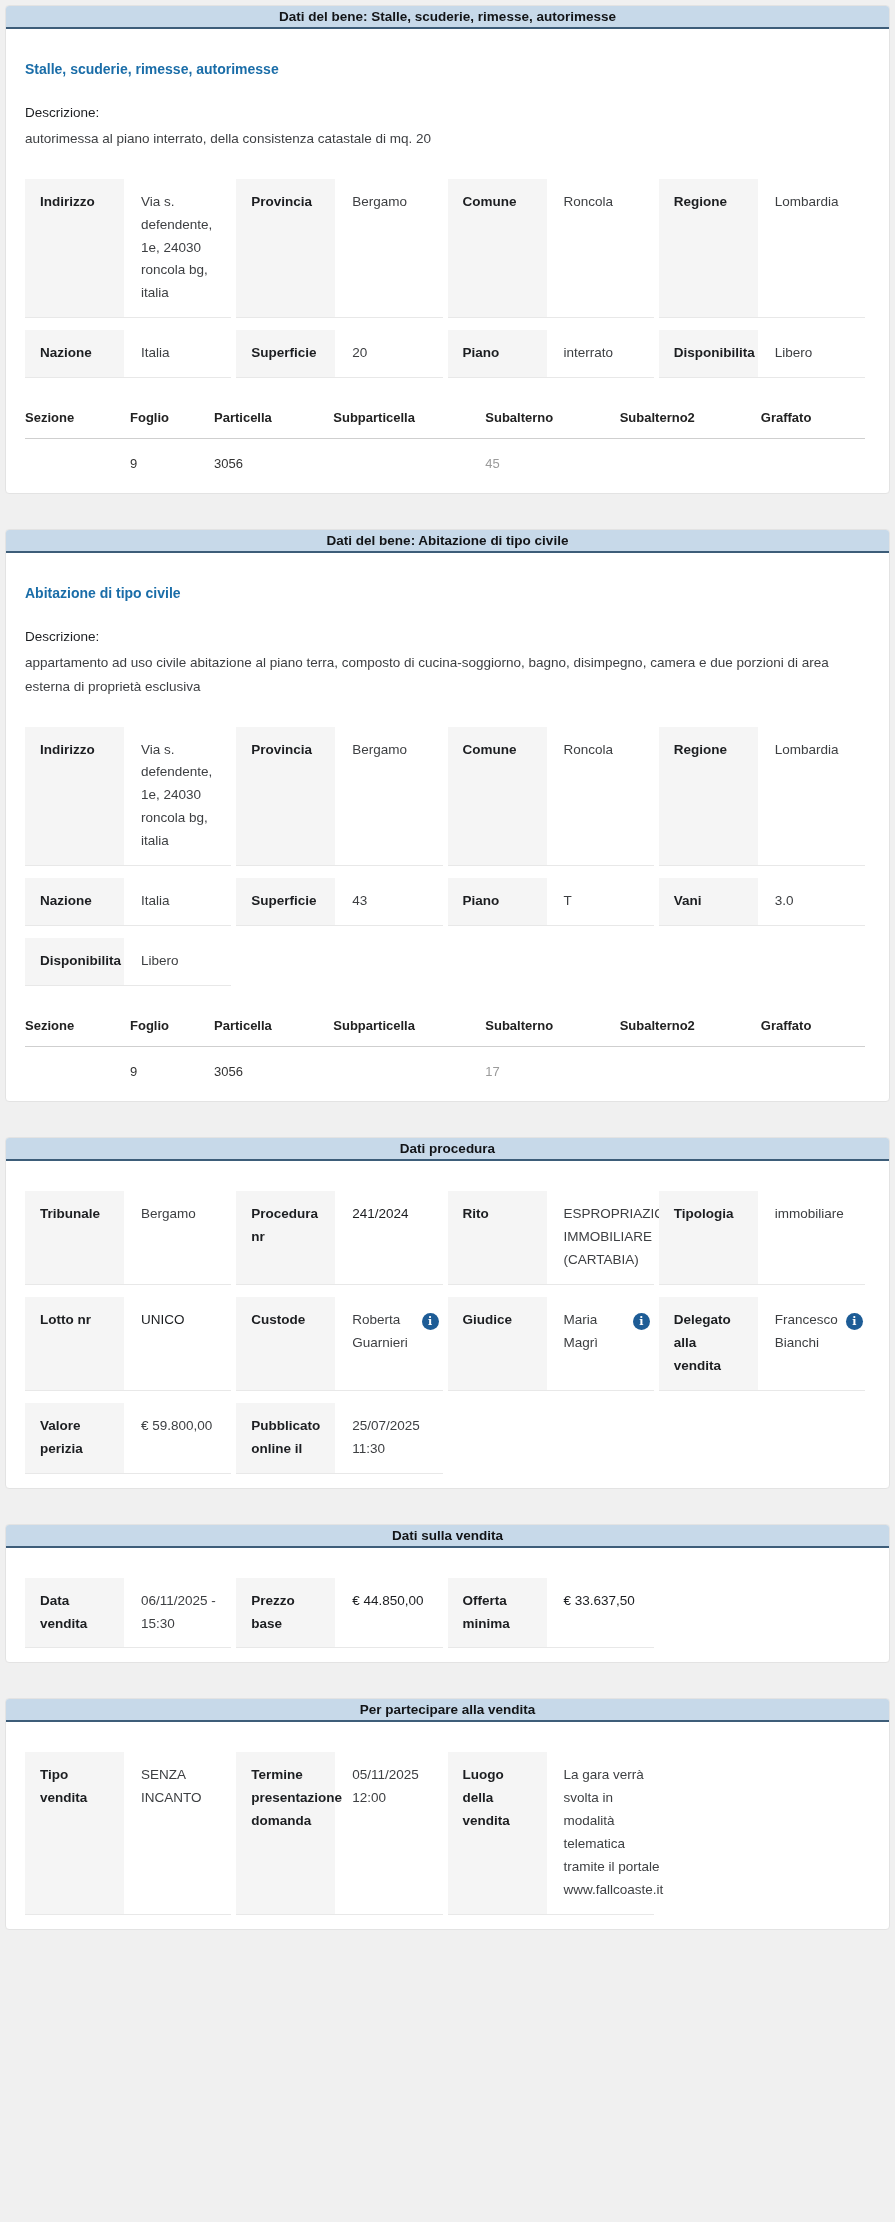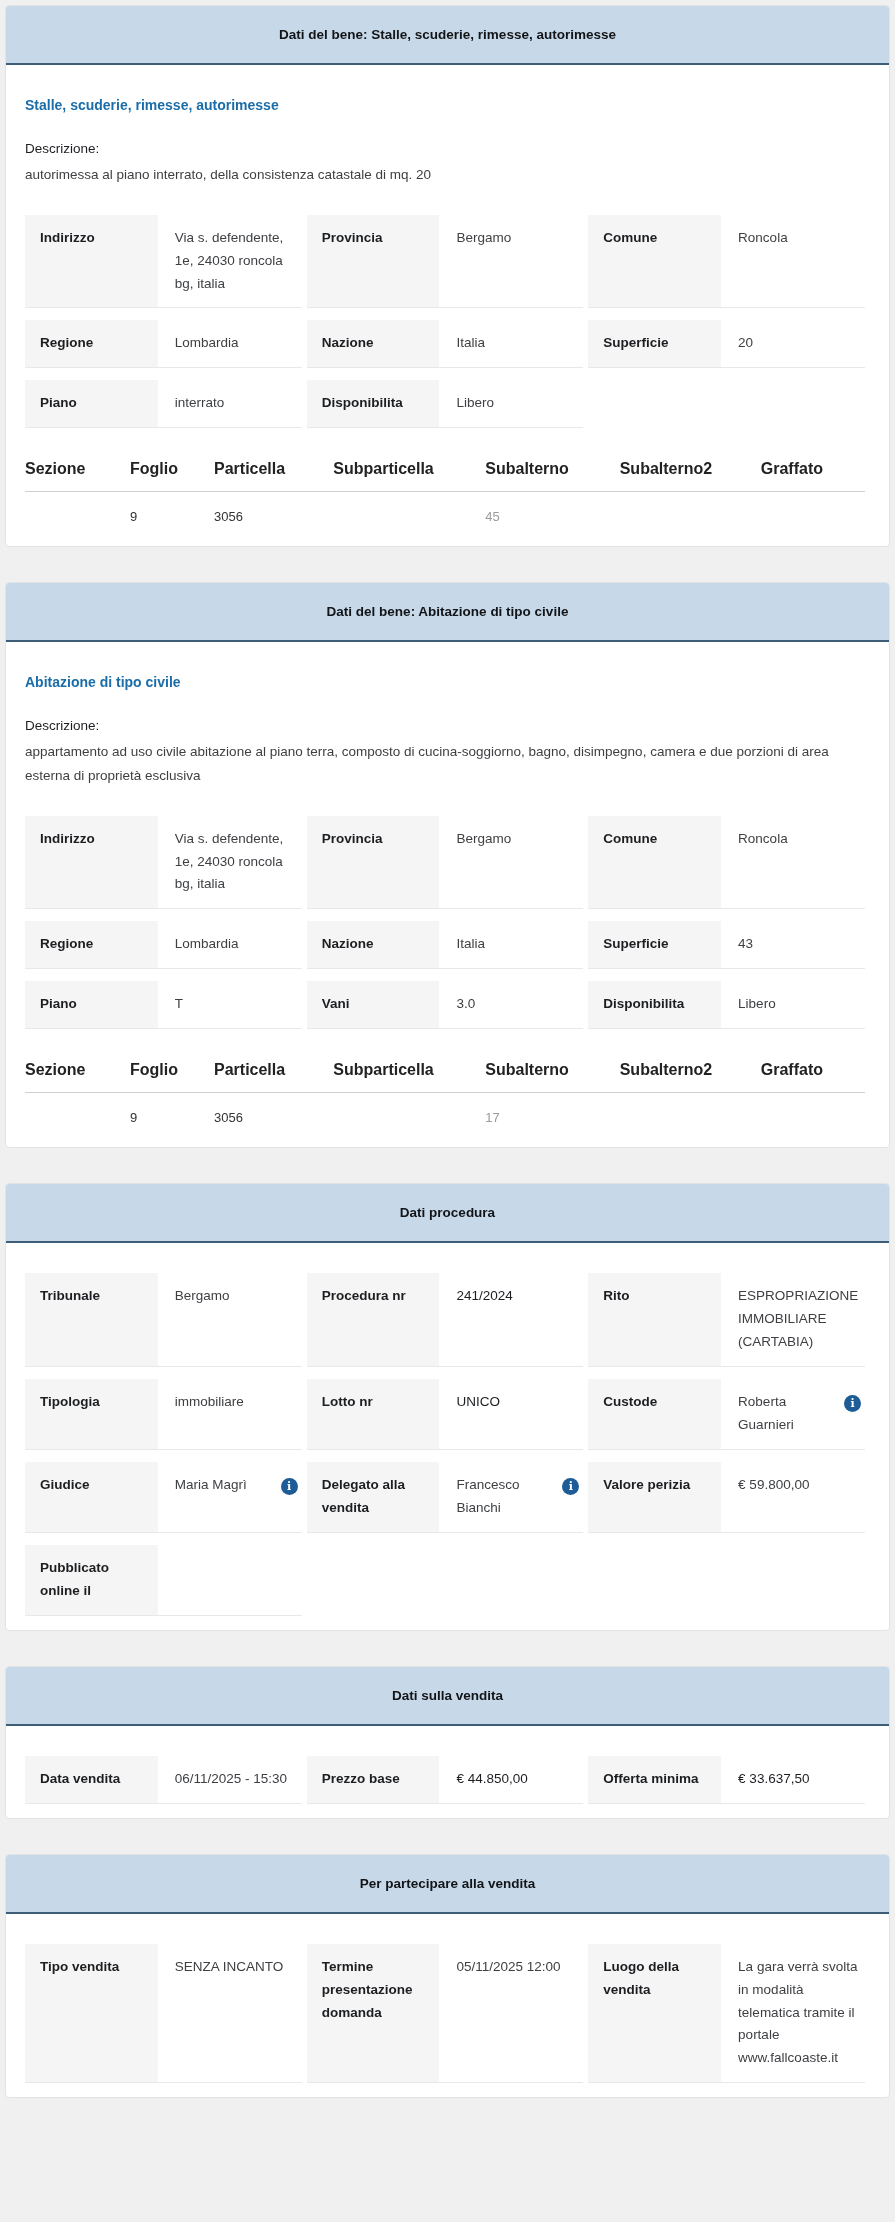--- a/index.html
+++ b/index.html
@@ -14,47 +14,47 @@
     font-family:"Liberation Sans", sans-serif;
     font-size:13.5px; color:var(--value-text);
   }
   #root{padding-top:5px}
   .card{
     margin:0 5px 35px; background:#fff;
     border:1px solid var(--card-border); border-radius:4px; overflow:hidden;
   }
   .card-header{
     background:var(--header-bg); border-bottom:2px solid var(--header-border);
-    padding:21px 10px; text-align:center; font-weight:700; font-size:13.5px; color:var(--header-text);
+    padding:3px 10px; text-align:center; font-weight:700; font-size:13.5px; color:var(--header-text);
   }
   .card-body{padding:18px 24px 14px 19px}
   .section-title{margin:14px 0 2px; font-size:14px; font-weight:700; color:var(--accent-blue)}
   .desc-label{margin-top:28px; font-weight:400; color:var(--label-text)}
   .desc-text{margin:7px 0 16px; line-height:1.75; color:var(--value-text)}
-  .rows{display:grid; grid-template-columns:1fr 1fr 1fr; column-gap:5px}
+  .rows{display:grid; grid-template-columns:1fr 1fr 1fr 1fr; column-gap:5px}
   .pair{display:flex; align-items:stretch; border-bottom:1px solid var(--row-border); margin-top:12px; min-height:46px}
   .pair-label{
     width:48%; flex:0 0 48%; background:var(--label-bg); padding:12px 12px 12px 15px;
     font-weight:700; color:var(--label-text); line-height:1.7;
   }
   .pair-value{
     flex:1; padding:12px 4px 12px 17px; color:var(--value-text); line-height:1.7;
     display:flex; justify-content:space-between; align-items:flex-start; gap:8px;
   }
   .pair-value .v-bold{font-weight:400; color:var(--label-text)}
   .info-badge{
     width:17px; height:17px; border-radius:50%; background:var(--info-bg); color:#fff;
     font-family:"DejaVu Serif", serif; font-weight:700; font-size:11px; line-height:1;
     display:inline-flex; align-items:center; justify-content:center; flex:0 0 auto; margin-top:4px; cursor:pointer;
   }
   .catasto{margin-top:32px}
   .catasto-head{
     display:grid; grid-template-columns:12.5% 10% 14.2% 18.1% 16% 16.8% auto;
     padding-bottom:13px; border-bottom:1px solid var(--table-border);
-    font-weight:700; font-size:16px; color:#222;
+    font-weight:700; font-size:13px; color:#222;
   }
   .catasto-row{
     display:grid; grid-template-columns:12.5% 10% 14.2% 18.1% 16% 16.8% auto;
     padding:17px 0 8px; font-size:13px; color:#333;
   }
   .catasto-row .muted{color:var(--muted)}
 </style>
 </head>
 <body>
 
@@ -277,20 +277,23 @@
             </div>
           </div>
           <div class="pair">
             <div class="pair-label">Valore perizia</div>
             <div class="pair-value">
               <span>€ 59.800,00</span>
             </div>
           </div>
           <div class="pair">
             <div class="pair-label">Pubblicato online il</div>
+            <div class="pair-value">
+              <span>25/07/2025 11:30</span>
+            </div>
           </div>
         </div>
       </div>
     </section>
     <section class="card">
       <div class="card-header">Dati sulla vendita</div>
       <div class="card-body">
         <div class="rows">
           <div class="pair">
             <div class="pair-label">Data vendita</div>

